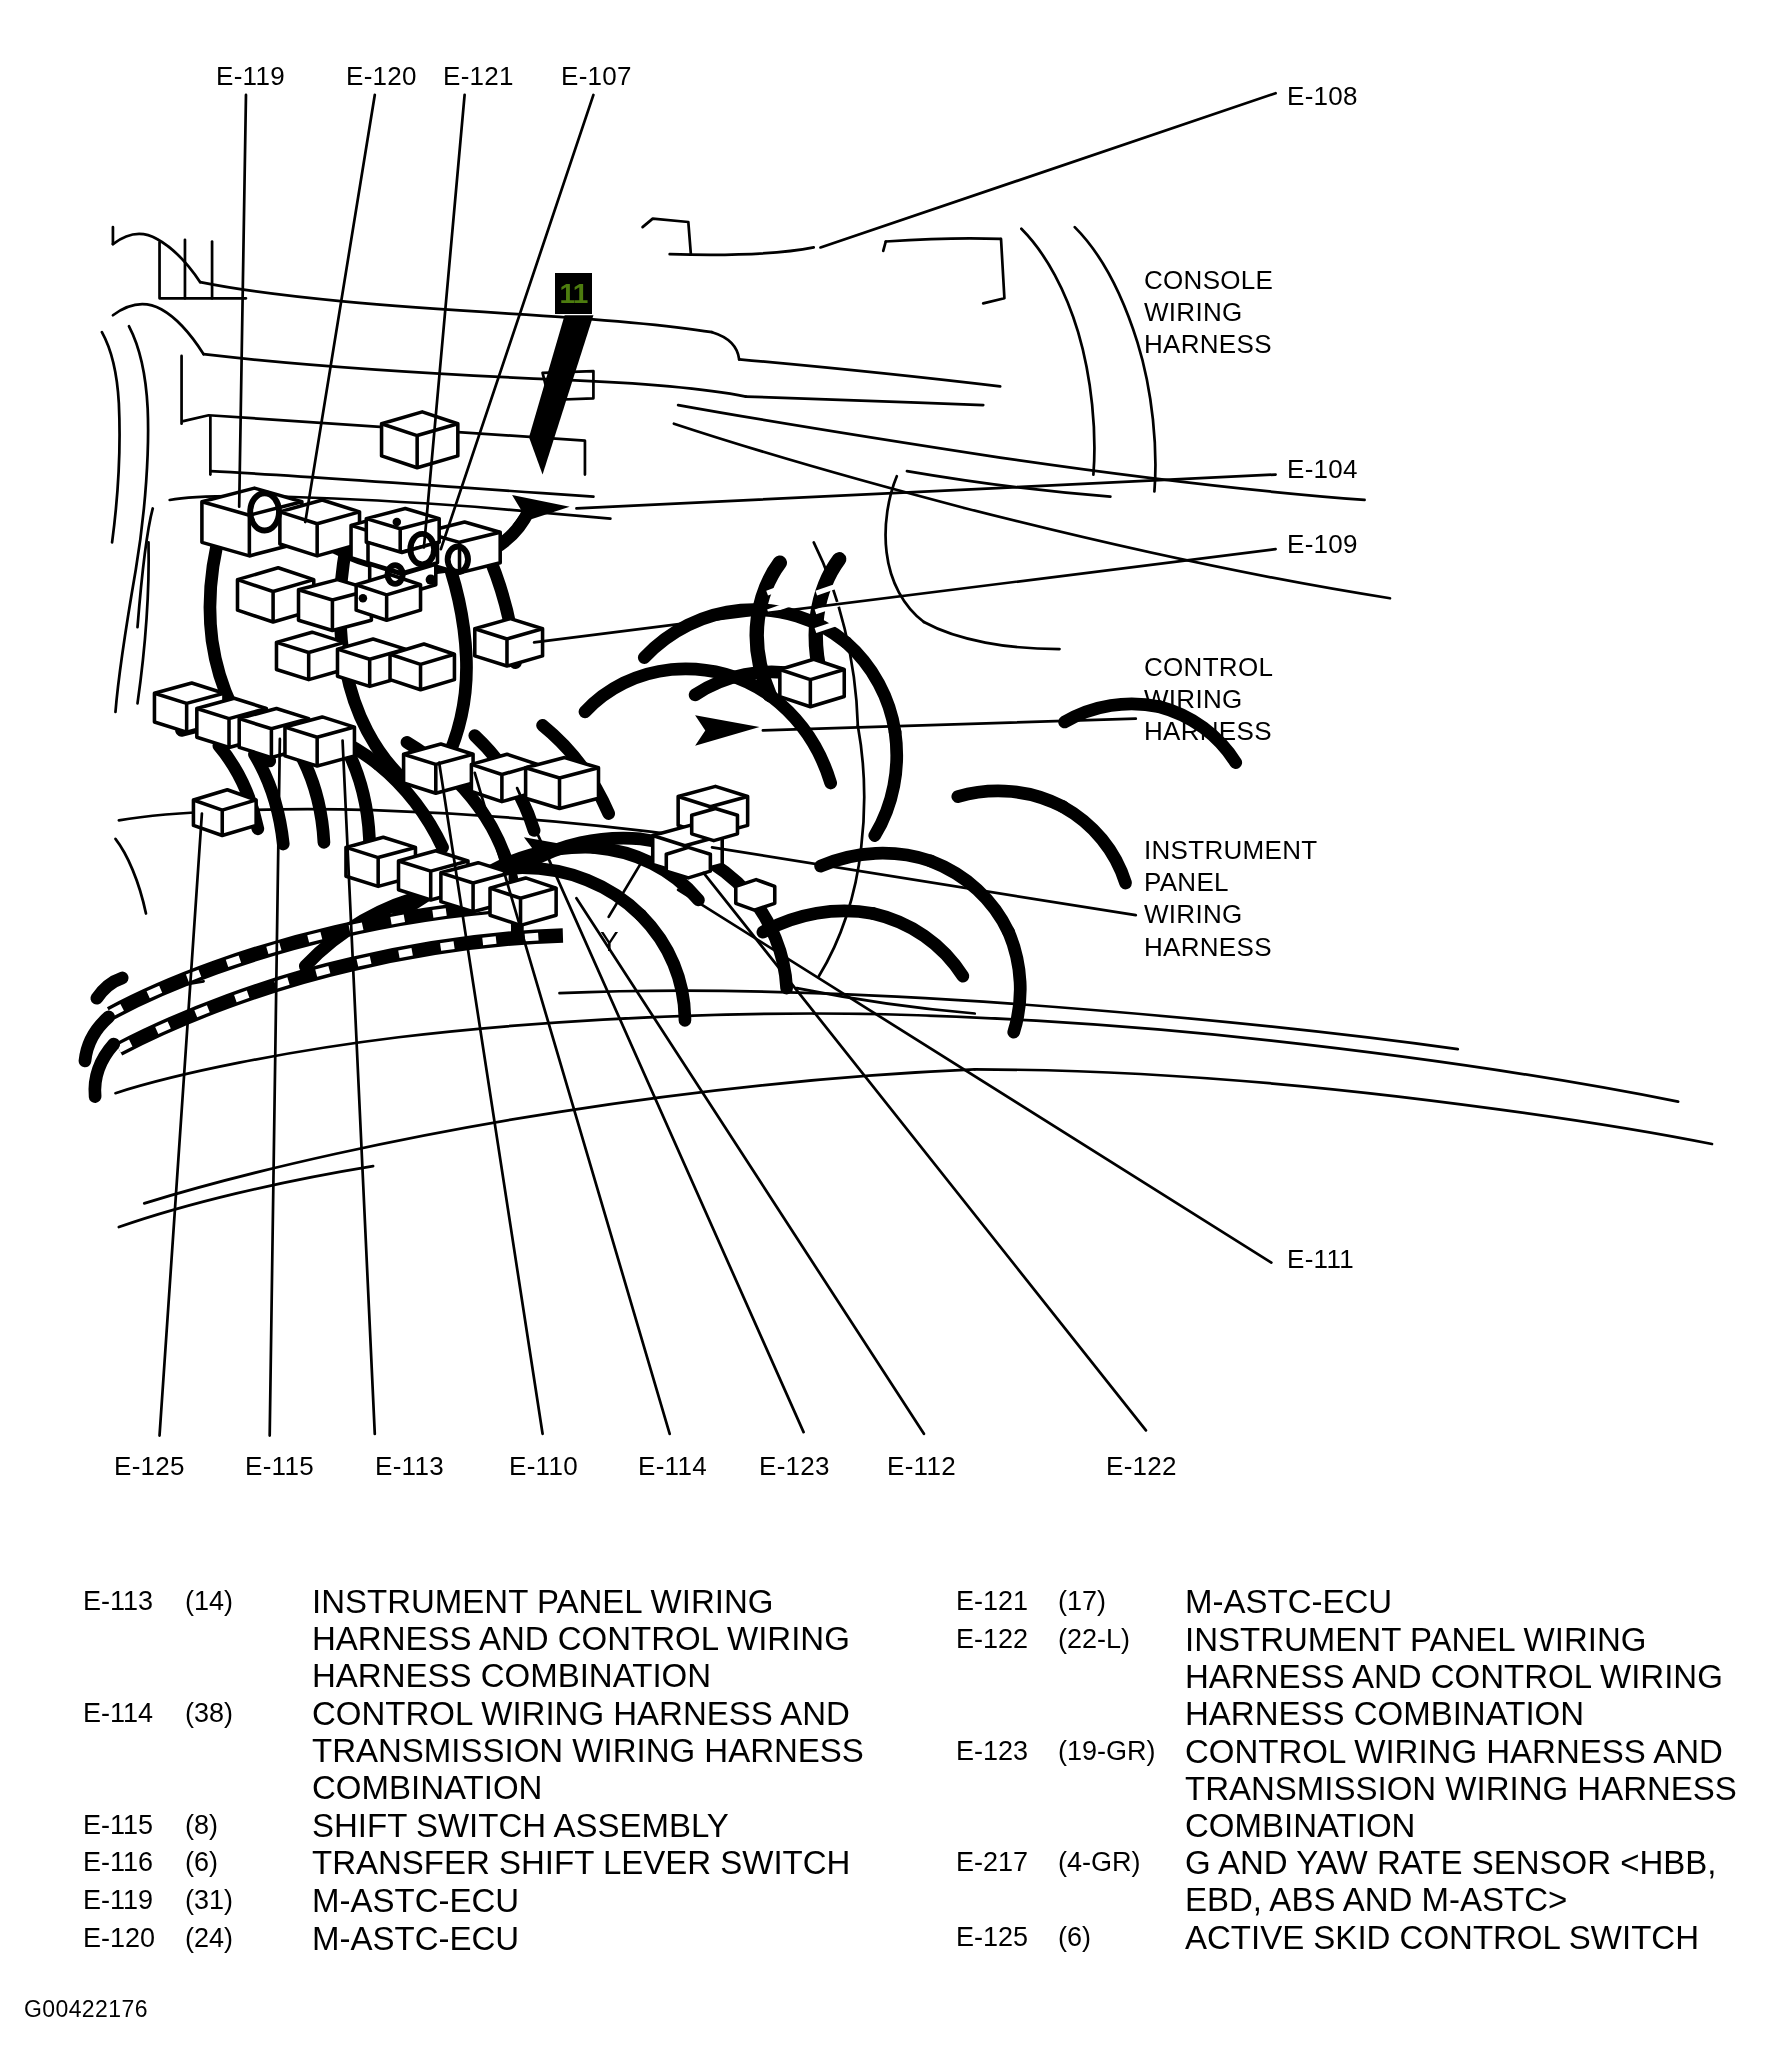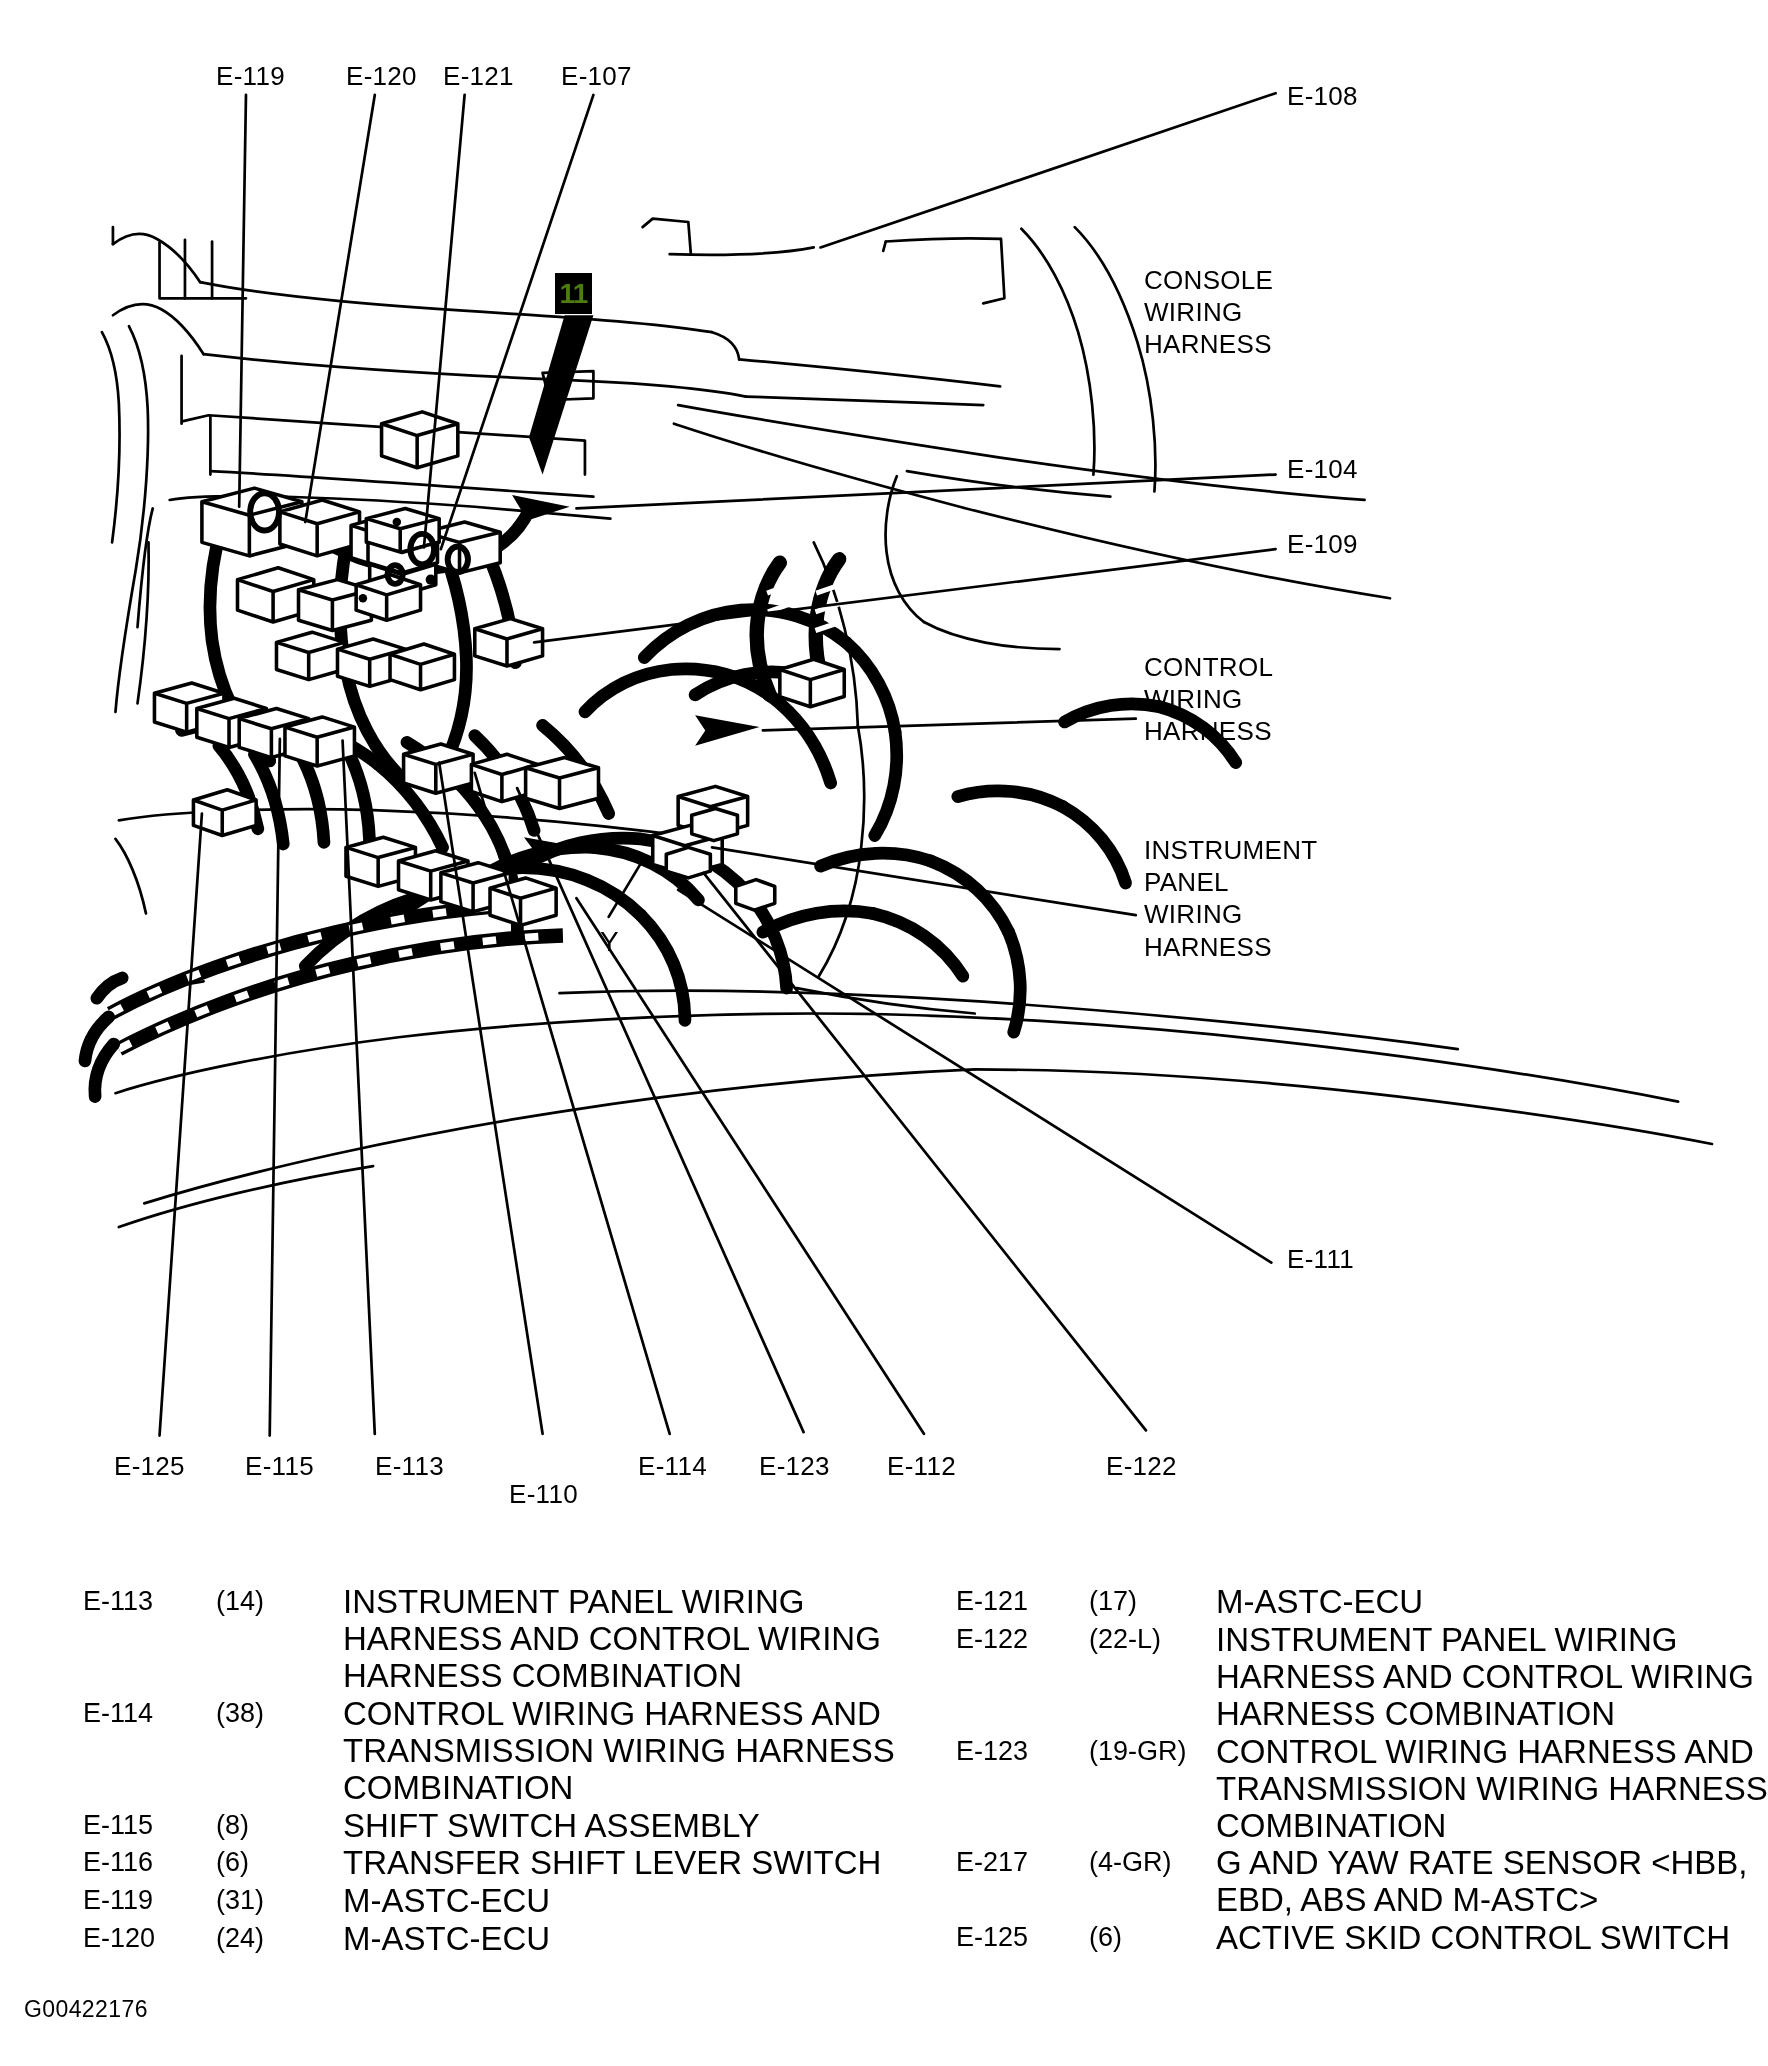--- a/index.html
+++ b/index.html
@@ -62,21 +62,20 @@
     font-size: 27px;
     line-height: 37px;
     white-space: pre;
   }
   .lg-pins {
     flex: 0 0 auto;
     width: 127px;
     font-size: 27px;
     line-height: 37px;
     white-space: pre;
-    margin-left: 31px;
   }
   .lg-desc {
     flex: 1 1 auto;
     font-size: 33px;
     line-height: 37px;
   }
   .lg-desc div { white-space: pre; }
   #doc-code {
     position: absolute;
     left: 24px;
@@ -391,21 +390,21 @@
   <div class="lbl lbl-multi" style="left:1144px; top:834px; white-space:pre;">INSTRUMENT
 PANEL
 WIRING
 HARNESS</div>
 
   <div class="lbl" style="left:1287px; top:1244px;">E-111</div>
 
   <div class="lbl" style="left:114px; top:1451px;">E-125</div>
   <div class="lbl" style="left:245px; top:1451px;">E-115</div>
   <div class="lbl" style="left:375px; top:1451px;">E-113</div>
-  <div class="lbl" style="left:509px; top:1451px;margin-top:28px;">E-110</div>
+  <div class="lbl" style="left:509px; top:1451px;">E-110</div>
   <div class="lbl" style="left:638px; top:1451px;">E-114</div>
   <div class="lbl" style="left:759px; top:1451px;">E-123</div>
   <div class="lbl" style="left:887px; top:1451px;">E-112</div>
   <div class="lbl" style="left:1106px; top:1451px;">E-122</div>
 
   <div id="legend">
     <div id="legend-col-left" class="legend-col">
         <div class="legend-row">
           <div class="lg-id">E-113</div>
           <div class="lg-pins">(14)</div>

